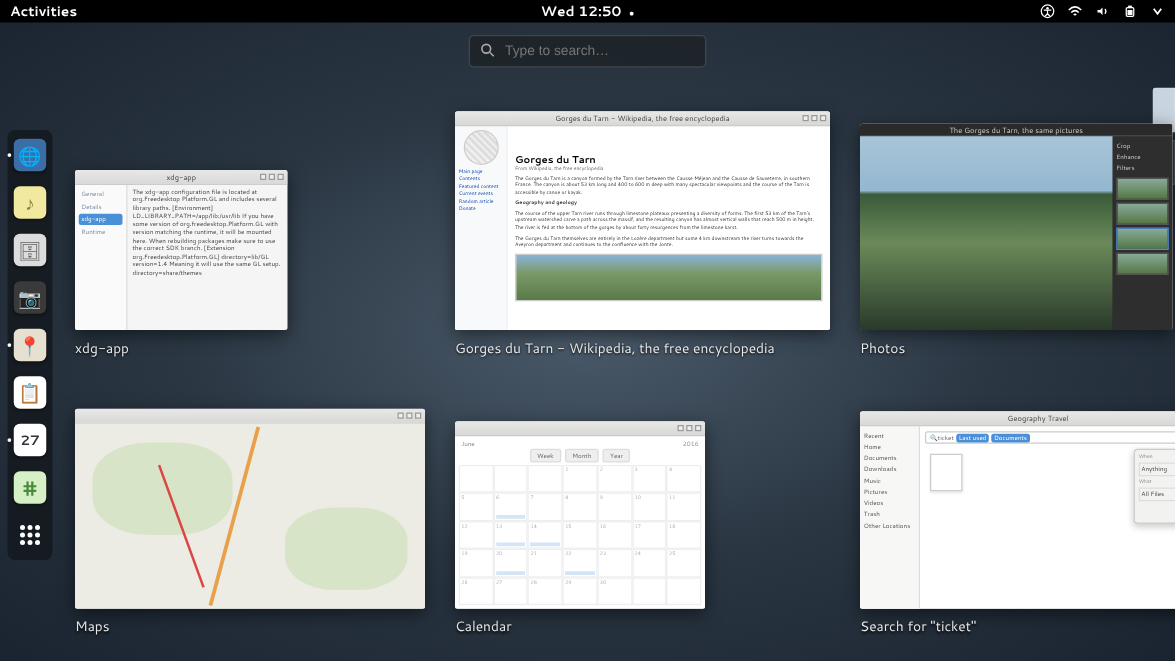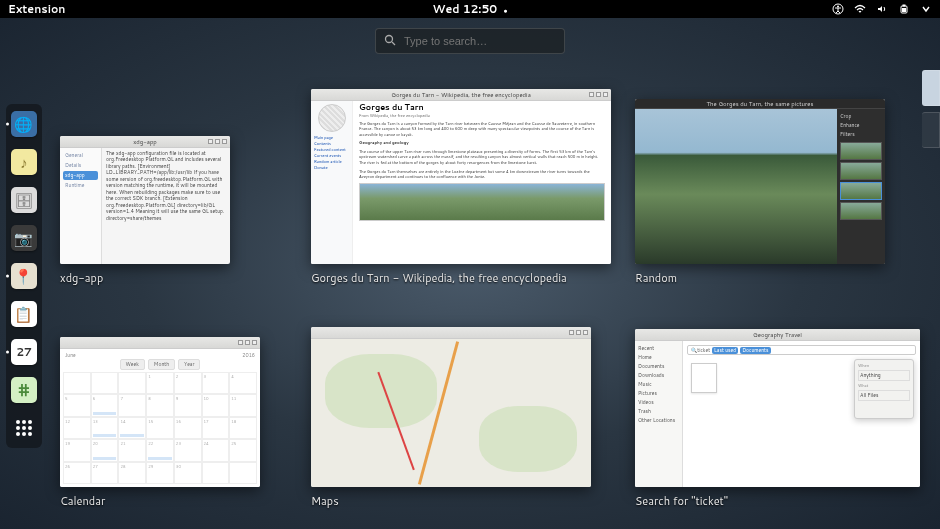--- a/index.html
+++ b/index.html
@@ -86,21 +86,21 @@
 .w1 .side div { color: #7a8aa8; padding: 1px 2px; margin-bottom: 1px; }
 .w1 .side .sel { background: #4a90d9; color: #fff; border-radius: 2px; }
 .w1 .main { flex: 1; padding: 3px 4px; color: #444; line-height: 1.3; }
 
 
 .w2 { width: 300px; height: 175px; }
 .w2 .body { display: flex; flex: 1; font-size: 5px; background: #fff; }
 .w2 .wside { width: 42px; background: #f8f9fa; border-right: 1px solid #eee; padding: 3px; }
 .w2 .wside .logo { width: 28px; height: 28px; margin: 0 auto 3px; border: 1px solid #ccc; border-radius: 50%; background: repeating-linear-gradient(45deg,#ddd,#ddd 2px,#eee 2px,#eee 4px); }
 .w2 .wside div { color: #0645ad; padding: 0.5px 0; font-size: 4px; }
-.w2 .wmain { flex: 1; padding: 0 6px; }
+.w2 .wmain { flex: 1; padding: 20px 6px; }
 .w2 .wmain h1 { font-size: 8px; color: #000; }
 .w2 .wmain .sub { font-size: 4px; color: #666; margin-bottom: 3px; }
 .w2 .wmain p { font-size: 4px; color: #333; line-height: 1.4; margin-bottom: 3px; }
 .w2 .pano { width: 100%; height: 38px; background: linear-gradient(#8ab4d6 0%, #7a9a6a 40%, #5a7a4a 100%); border: 1px solid #ccc; }
 
 
 .w3 { width: 250px; height: 165px; }
 .w3 .win-titlebar { background: #2a2a2a; border-color: #444; color: #ccc; height: 10px; }
 .w3 .body { display: flex; flex: 1; background: #1e1e1e; }
 .w3 .photo-main { flex: 1; background: linear-gradient(180deg, #a8c4d8 0%, #94b8d0 28%, #3a5a3a 30%, #6a8a5a 55%, #2a3a2a 100%); position: relative; }
@@ -148,21 +148,21 @@
   height: 36px; background: rgba(50,60,70,0.8);
   border: 1px solid rgba(255,255,255,0.15); border-left: none;
   border-radius: 3px 0 0 3px; cursor: pointer;
 }
 .ws-item.active { background: #c8d4e0; }
 </style>
 </head>
 <body>
 
 <div class="topbar">
-  <span class="activities">Extension</span>
+  <span class="activities">Activities</span>
   <span class="clock">
     <span>Wed 12:50</span>
     <span class="clock-dot"></span>
   </span>
   <span class="tray">
     <span class="tray-icon">
       <svg width="12" height="12" viewBox="0 0 12 12">
           <circle cx="6" cy="6" r="5" fill="none" stroke="#fff" stroke-width="1"></circle>
           <circle cx="6" cy="3.5" r="1" fill="#fff"></circle>
           <path d="M3 5 L9 5 M6 5 L6 8 M6 8 L4 10 M6 8 L8 10" stroke="#fff" stroke-width="1"></path>
@@ -333,21 +333,40 @@
           <div class="opt">Filters</div>
           <div class="thumbs">
             <div></div>
             <div></div>
             <div class="sel"></div>
             <div></div>
           </div>
         </div>
       </div>
     </div>
-    <div class="win-label">Random</div>
+    <div class="win-label">Photos</div>
+  </div>
+
+  <div class="win-wrap">
+    <div class="win w4">
+      <div class="win-titlebar">
+          <span class="wb">
+            <span></span>
+            <span></span>
+            <span></span>
+          </span>
+        </div>
+      <div class="body">
+        <div class="patch" style="left:5%;top:10%;width:40%;height:50%"></div>
+        <div class="patch" style="right:5%;bottom:10%;width:35%;height:45%"></div>
+        <div class="road v1"></div>
+        <div class="road r r1"></div>
+      </div>
+    </div>
+    <div class="win-label">Maps</div>
   </div>
 
   <div class="win-wrap">
     <div class="win w5">
       <div class="win-titlebar">
           <span class="wb">
             <span></span>
             <span></span>
             <span></span>
           </span>
@@ -398,39 +417,20 @@
             <div>30</div>
             <div></div>
             <div></div>
         </div>
       </div>
     </div>
     <div class="win-label">Calendar</div>
   </div>
 
   <div class="win-wrap">
-    <div class="win w4">
-      <div class="win-titlebar">
-          <span class="wb">
-            <span></span>
-            <span></span>
-            <span></span>
-          </span>
-        </div>
-      <div class="body">
-        <div class="patch" style="left:5%;top:10%;width:40%;height:50%"></div>
-        <div class="patch" style="right:5%;bottom:10%;width:35%;height:45%"></div>
-        <div class="road v1"></div>
-        <div class="road r r1"></div>
-      </div>
-    </div>
-    <div class="win-label">Maps</div>
-  </div>
-
-  <div class="win-wrap">
     <div class="win w6">
       <div class="win-titlebar">
           <span>Geography Travel</span>
         </div>
       <div class="body">
         <div class="nside">
           <div>Recent</div>
           <div>Home</div>
           <div>Documents</div>
           <div>Downloads</div>

